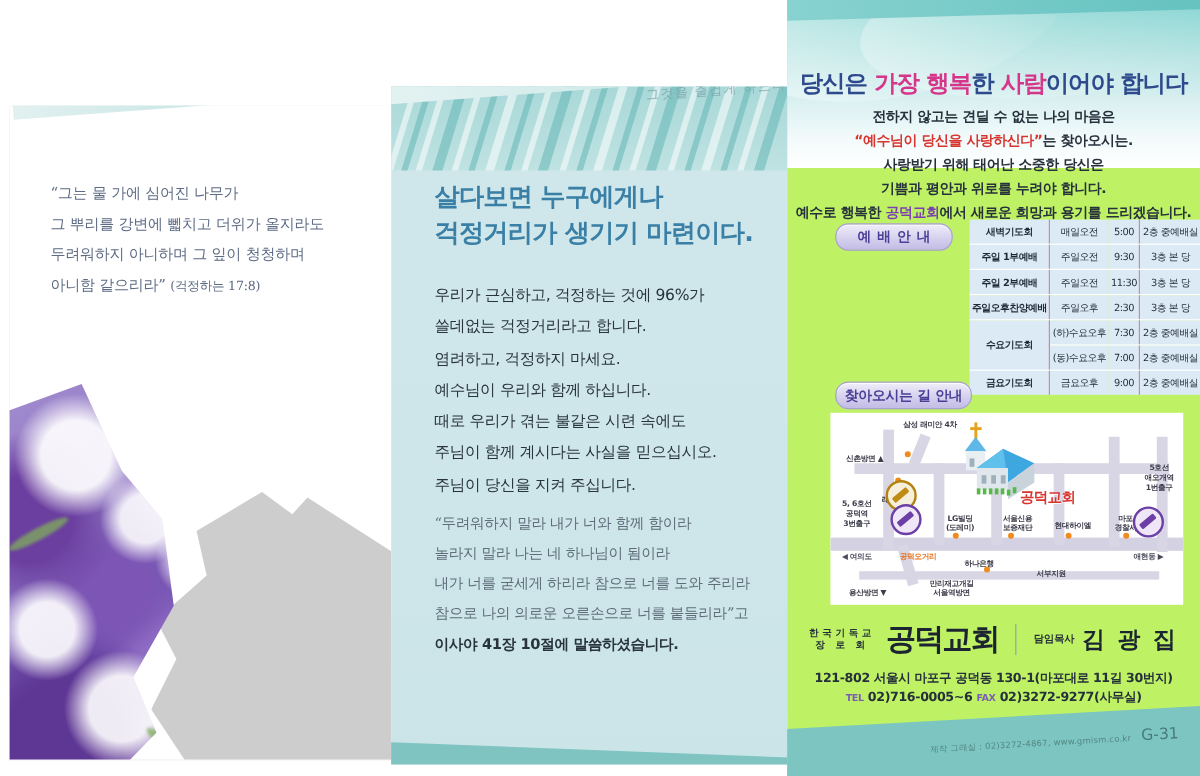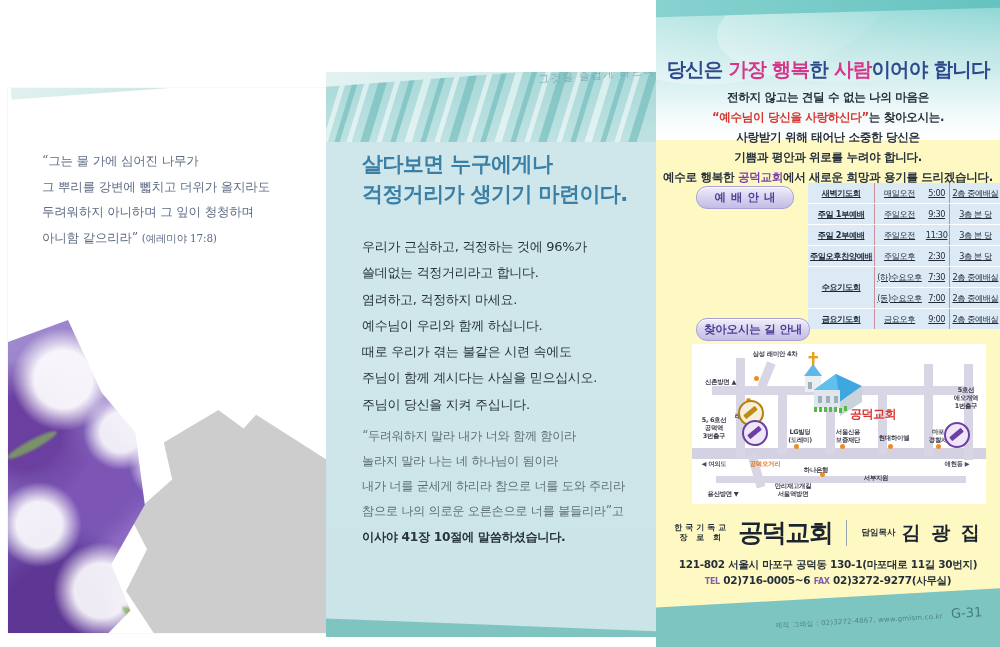--- a/index.html
+++ b/index.html
@@ -99,21 +99,21 @@
     color:#28333d;font-family:"DejaVu Sans","Liberation Sans",sans-serif;font-weight:bold;
   }
   .center-bottom-edge{
     position:absolute;left:-10px;bottom:-14px;width:360px;height:26px;
     background:#7fc4c0;transform:rotate(2.2deg);
   }
 
   
   .panel-right{
     position:absolute;left:656px;top:0;width:344px;height:647px;
-    overflow:hidden;background:#fef9c3;
+    overflow:hidden;background:#bef264;
   }
   .right-sky{
     position:absolute;left:0;top:0;width:344px;height:140px;
     background:
       linear-gradient(180deg,#7fd2d0 0%,#9ddcd9 18%,#bfe6e6 40%,#dcf1f2 62%,#f2fafb 82%,#ffffff 100%);
   }
   .right-sky .swoosh{
     position:absolute;border-radius:50%;
     background:linear-gradient(120deg,rgba(255,255,255,.55),rgba(255,255,255,0));
   }
@@ -157,21 +157,21 @@
     text-align:center;font-size:11.5px;letter-spacing:5px;text-indent:5px;
   }
   .map-pill{
     position:absolute;left:40px;top:318px;width:112px;height:21px;line-height:21px;
     text-align:center;font-size:11.5px;letter-spacing:-.2px;
   }
 
   
   .sched{
     position:absolute;left:152px;top:183px;width:170px;
-    border-collapse:collapse;font-size:8.2px;color:#1f2a36;text-decoration:underline;
+    border-collapse:collapse;font-size:8.2px;color:#1f2a36;
   }
   .sched td{
     padding:2px 2px;height:16px;text-align:center;white-space:nowrap;
     background:#dceaf5;border-bottom:1px solid #ffffff;letter-spacing:-.4px;
   }
   .sched td.c0{width:46px;font-weight:bold;border-right:1px solid #c98e9c;}
   .sched td.c1{width:40px;}
   .sched td.c2{width:26px;border-right:1px solid #c98e9c;}
   .sched td.c3{width:58px;}
   .sched tr:last-child td{border-bottom:none;}
@@ -254,21 +254,21 @@
       <div class="leaf" style="left:8px;top:120px;width:56px;height:10px;transform:rotate(-28deg);"></div>
       <div class="leaf" style="left:120px;top:300px;width:60px;height:11px;transform:rotate(38deg);"></div>
     </div>
 
     <div class="verse-left">
       <div>“그는 물 가에 심어진 나무가</div>
       <div>그 뿌리를 강변에 뻷치고 더위가 올지라도</div>
       <div>두려워하지 아니하며 그 잎이 청청하며</div>
       <div>
         <span>아니함 같으리라”</span>
-        <span class="ref">(예레미야 17:8)</span>
+        <span class="ref">(걱정하는 17:8)</span>
       </div>
     </div>
   </div>
 
   <div class="panel-center">
     <div class="center-stripes">
       <i style="left:6px"></i>
         <i class="d" style="left:18px"></i>
         <i style="left:30px"></i>
       <i class="d" style="left:44px;width:8px"></i>

